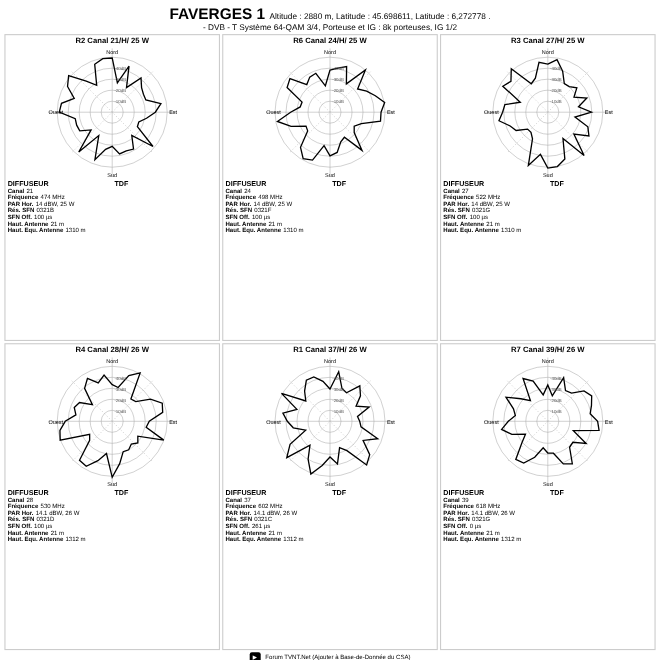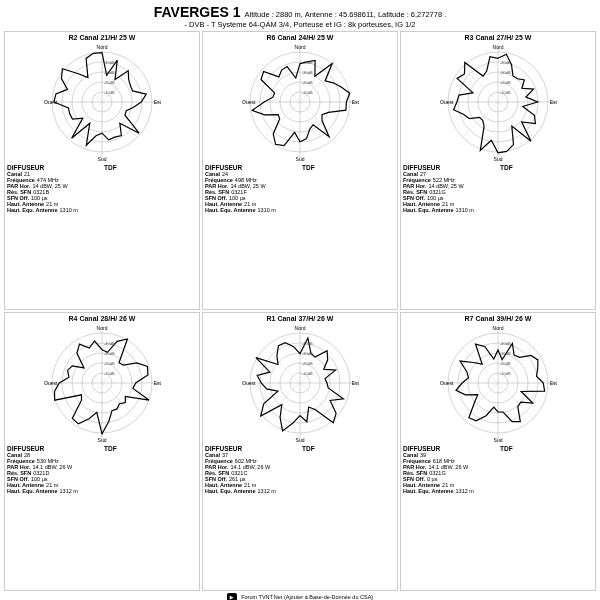--- a/index.html
+++ b/index.html
@@ -59,21 +59,21 @@
   </style>
 </head>
 <body>
 
 <div class="page">
   <div class="header">
     <div style="display:flex; justify-content:center; align-items:baseline; gap:4px;">
       <span style="font-size:14px; font-weight:bold;">FAVERGES 1</span>
       <span style="font-size:7.5px;">
         <span>Altitude : 2880 m,</span>
-        <span>Antenne : 45.698611,</span>
+        <span>Latitude : 45.698611,</span>
         <span>Latitude : 6,272778 .</span>
       </span>
     </div>
     <div style="font-size:7.5px;">- DVB - T  Système 64-QAM 3/4,  Porteuse et IG : 8k porteuses, IG 1/2</div>
   </div>
 
   <div class="grid">
   <div class="cell">
         <div class="cell-title">R2   Canal 21/H/ 25 W</div>
         <div class="diagram-container"><svg xmlns="http://www.w3.org/2000/svg" width="120" height="120" viewBox="0 0 120 120">

